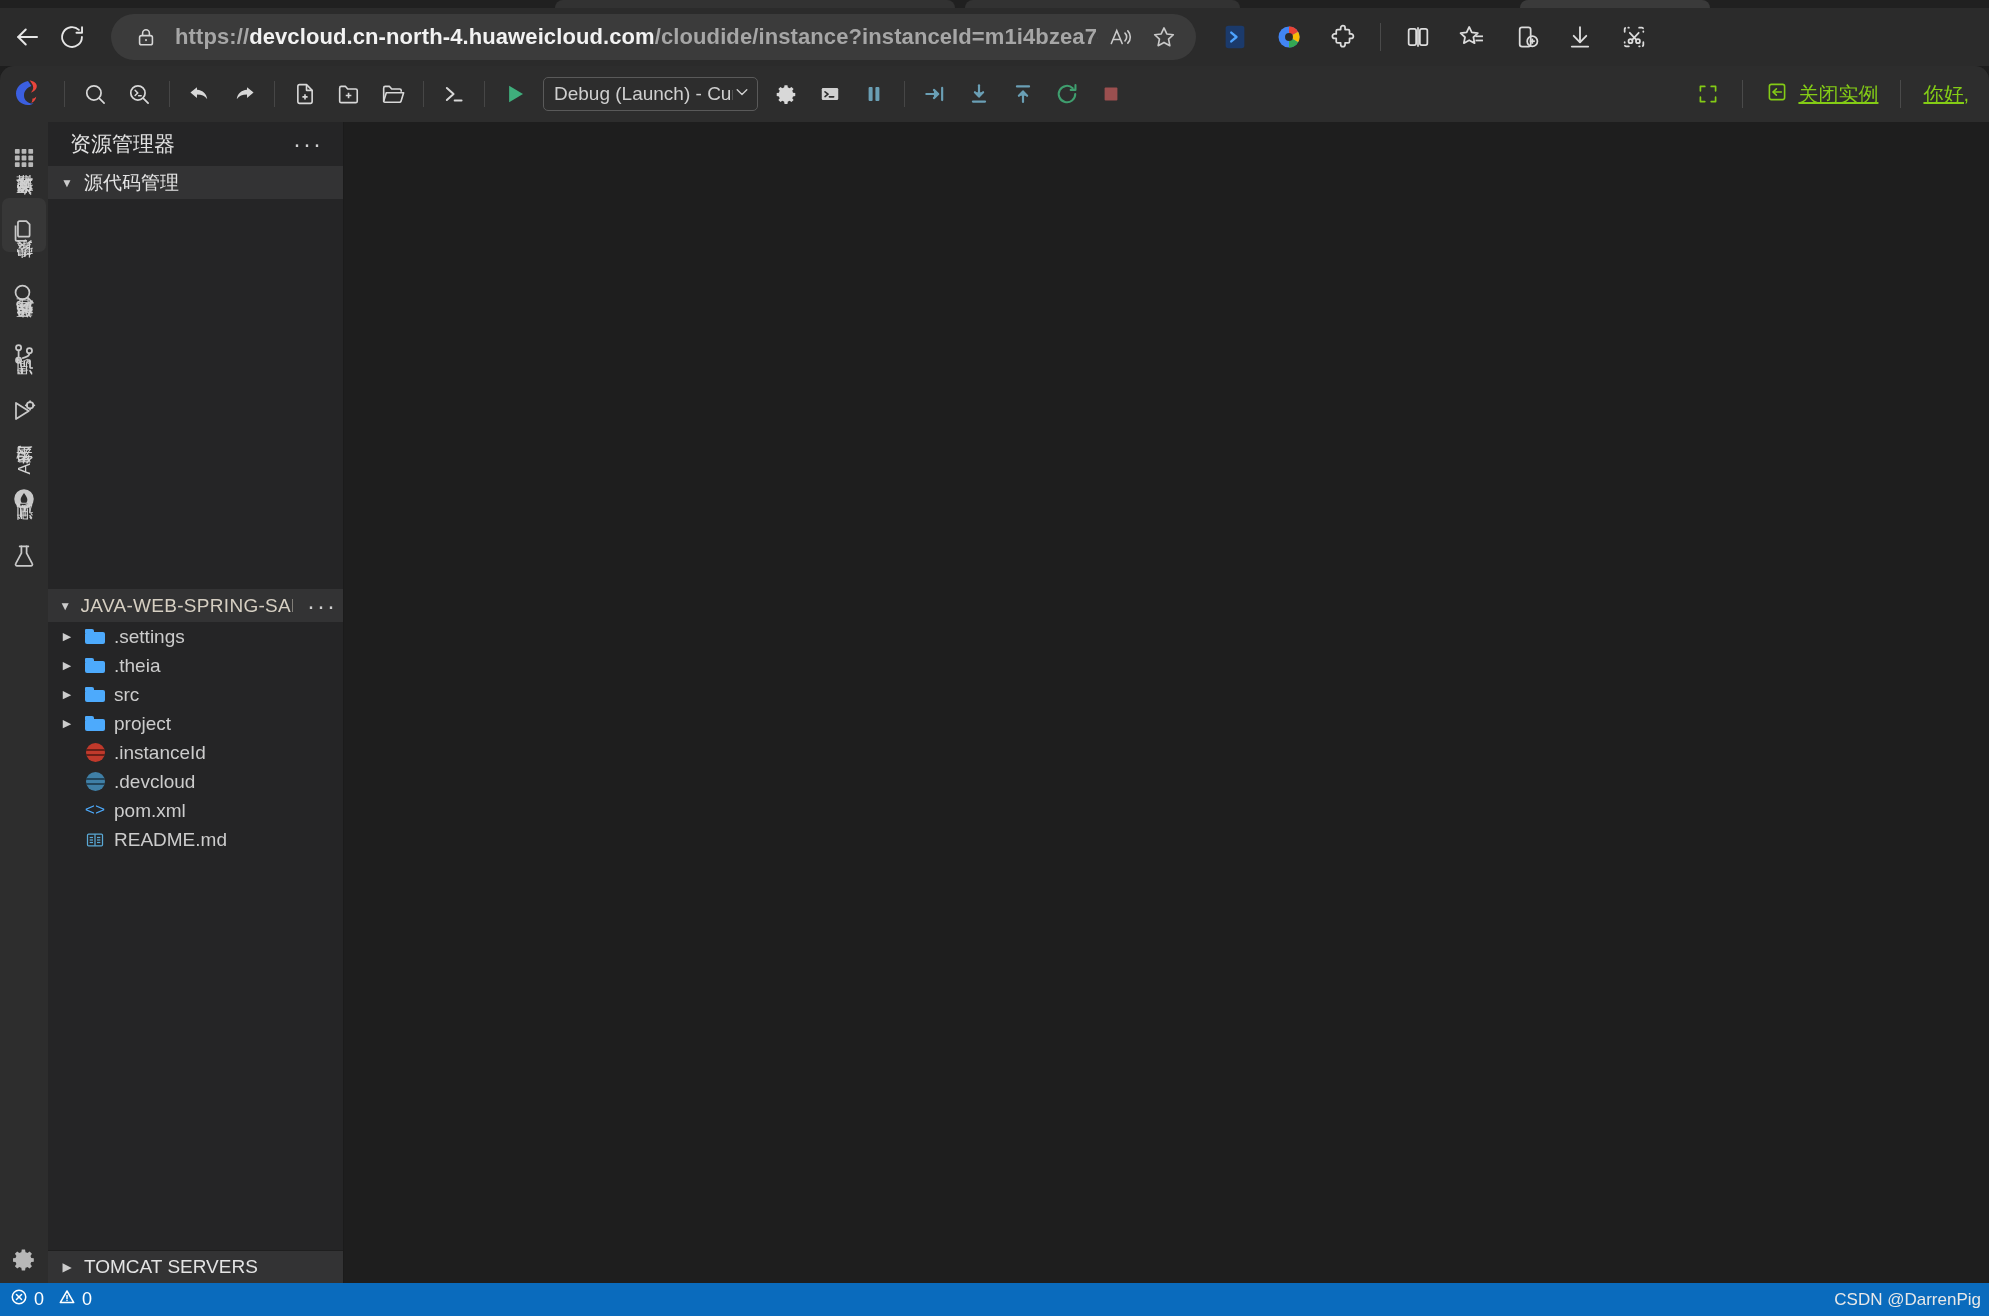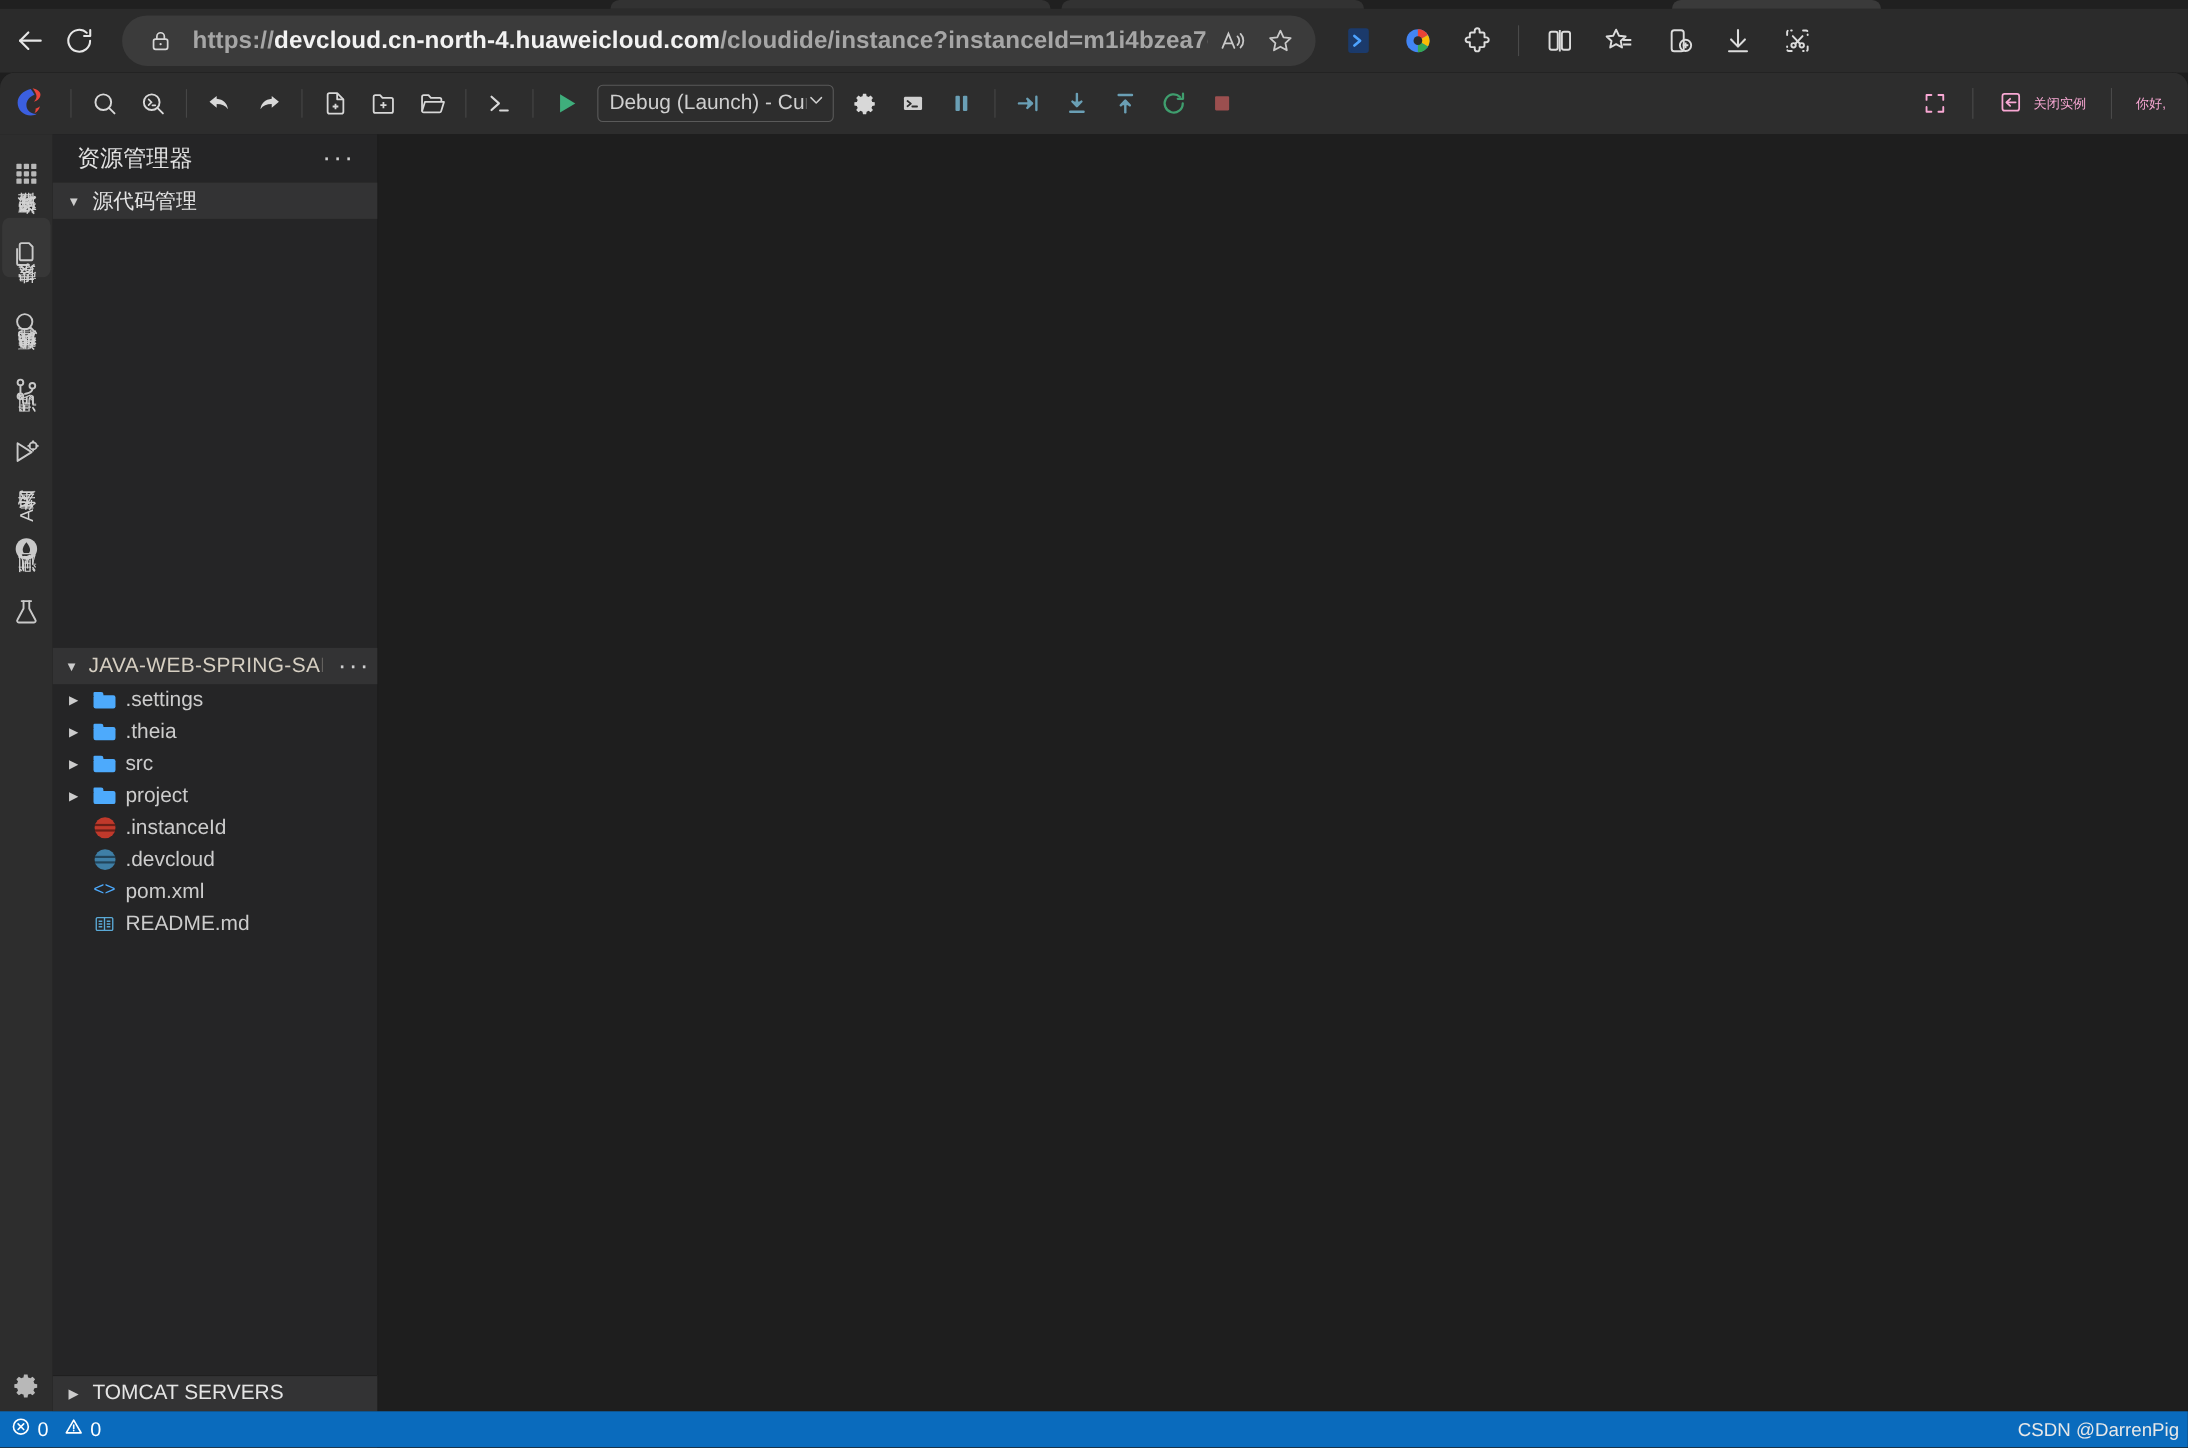--- a/index.html
+++ b/index.html
@@ -67,21 +67,21 @@
   #debug-config{
     height:34px; min-width:215px; max-width:215px;
     border:1px solid #5a5a5a; border-radius:5px;
     display:flex; align-items:center; padding:0 6px 0 10px;
     margin:0 6px; color:#cfcfcf; font-size:19px; overflow:hidden;
   }
   #debug-config .dc-label{ flex:1 1 auto; white-space:nowrap; overflow:hidden; }
   #tb-right{ margin-left:auto; display:flex; align-items:center; padding-right:6px; }
   .tb-right-item{
     display:flex; align-items:center; gap:9px;
-    color:#f9a8d4; font-size:12px; padding:0 14px; height:44px;
+    color:#84cc16; font-size:20px; padding:0 14px; height:44px;text-decoration:underline;
   }
 
   
   #activity-bar{
     position:absolute; left:0; top:56px; width:48px; height:1194px;
     background:#2d2d2d; display:flex; flex-direction:column; align-items:center;
   }
   .act-item{
     width:44px; height:44px; margin-top:14px;
     display:flex; align-items:center; justify-content:center;

